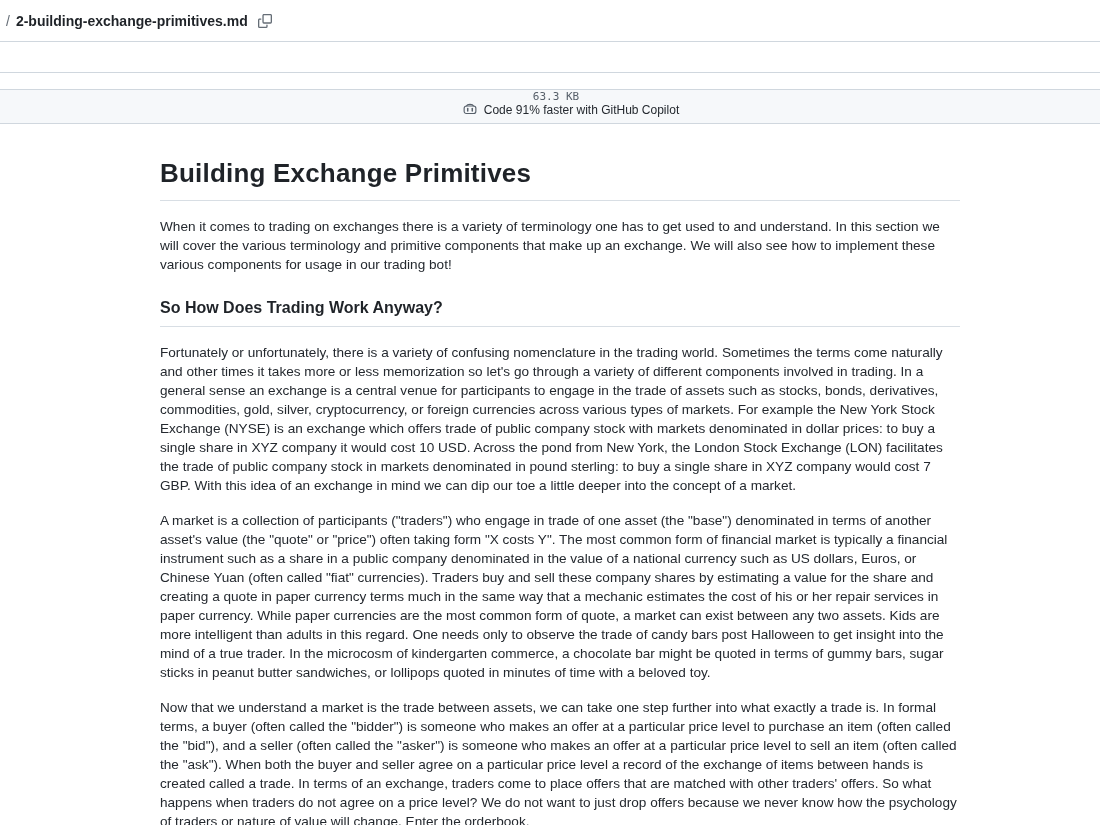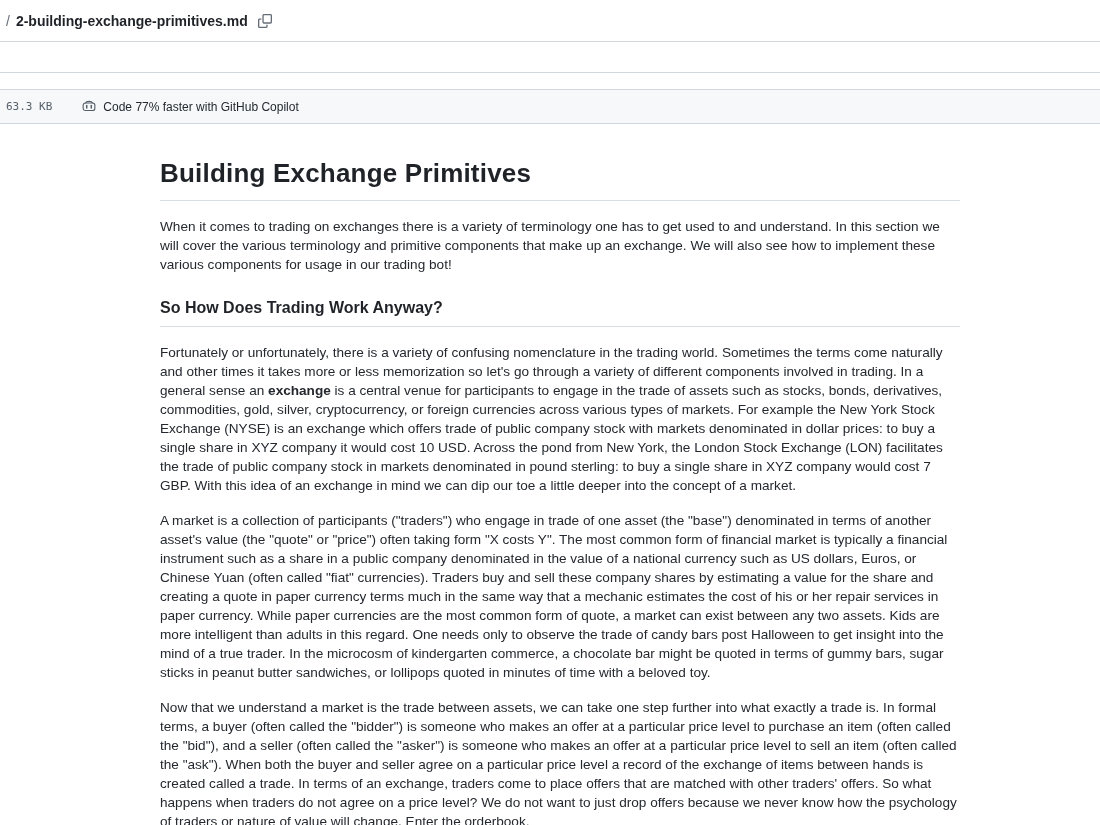--- a/index.html
+++ b/index.html
@@ -27,21 +27,22 @@
     border-bottom: 1px solid #d0d7de;
   }
   .subtoolbar-row {
     height: 17px; background: #ffffff;
     border-bottom: 1px solid #d0d7de;
   }
   .meta-banner-row {
     height: 34px; background: #f6f8fa;
     border-bottom: 1px solid #d0d7de;
     display: flex; align-items: center;
-    padding-left: 6px;
+    padding-left: 12px;
+    flex-direction: column;
   }
   .file-size {
     font-family: "DejaVu Sans Mono", "Liberation Mono", monospace;
     font-size: 11px; color: #57606a;
   }
   .copilot-banner {
     display: flex; align-items: center; gap: 7px;
     margin-left: 30px; cursor: pointer;
     color: #24292f; font-size: 12px; text-decoration: none;
   }
@@ -63,21 +64,21 @@
     letter-spacing: 0.2px;
   }
   .markdown-body h2 {
     font-size: 16px; font-weight: 700; color: #1f2328;
     line-height: 1.25;
     margin-top: 24px;
     padding-bottom: 8px; margin-bottom: 16px;
     border-bottom: 1px solid #d8dee4;
   }
   .markdown-body p { margin-bottom: 16px; }
-  .markdown-body .bold-term { font-weight: 700; }
+  .markdown-body .bold-term { font-weight: 400; }
 </style>
 </head>
 <body>
 
 <header class="breadcrumb-row">
   <nav class="breadcrumb">
     <span class="crumb-sep">/</span>
     <span class="crumb-file">2-building-exchange-primitives.md</span>
   </nav>
   <button class="copy-btn" title="">
@@ -97,21 +98,21 @@
   <span class="file-size">63.3 KB</span>
   <a class="copilot-banner">
     <span class="icon">
       <svg width="14" height="14" viewBox="0 0 16 16" fill="none" stroke="currentColor" stroke-width="1.3" aria-hidden="true">
         <path d="M4.2 3.4 C4.6 1.9 6.2 1.6 8 1.6 C9.8 1.6 11.4 1.9 11.8 3.4" stroke-linecap="round"></path>
         <rect x="1.3" y="3.4" width="13.4" height="8.6" rx="2.6"></rect>
         <path d="M5.4 6.2 v3" stroke-width="1.7" stroke-linecap="round"></path>
         <path d="M10.6 6.2 v3" stroke-width="1.7" stroke-linecap="round"></path>
       </svg>
     </span>
-    <span>Code 77% faster with GitHub Copilot</span>
+    <span>Code 91% faster with GitHub Copilot</span>
   </a>
 </div>
 
 <main class="markdown-body">
   <h1>Building Exchange Primitives</h1>
 
   <p>When it comes to trading on exchanges there is a variety of terminology one has to get used to and understand. In this section we will cover the various terminology and primitive components that make up an exchange. We will also see how to implement these various components for usage in our trading bot!</p>
 
   <h2>So How Does Trading Work Anyway?</h2>
 

